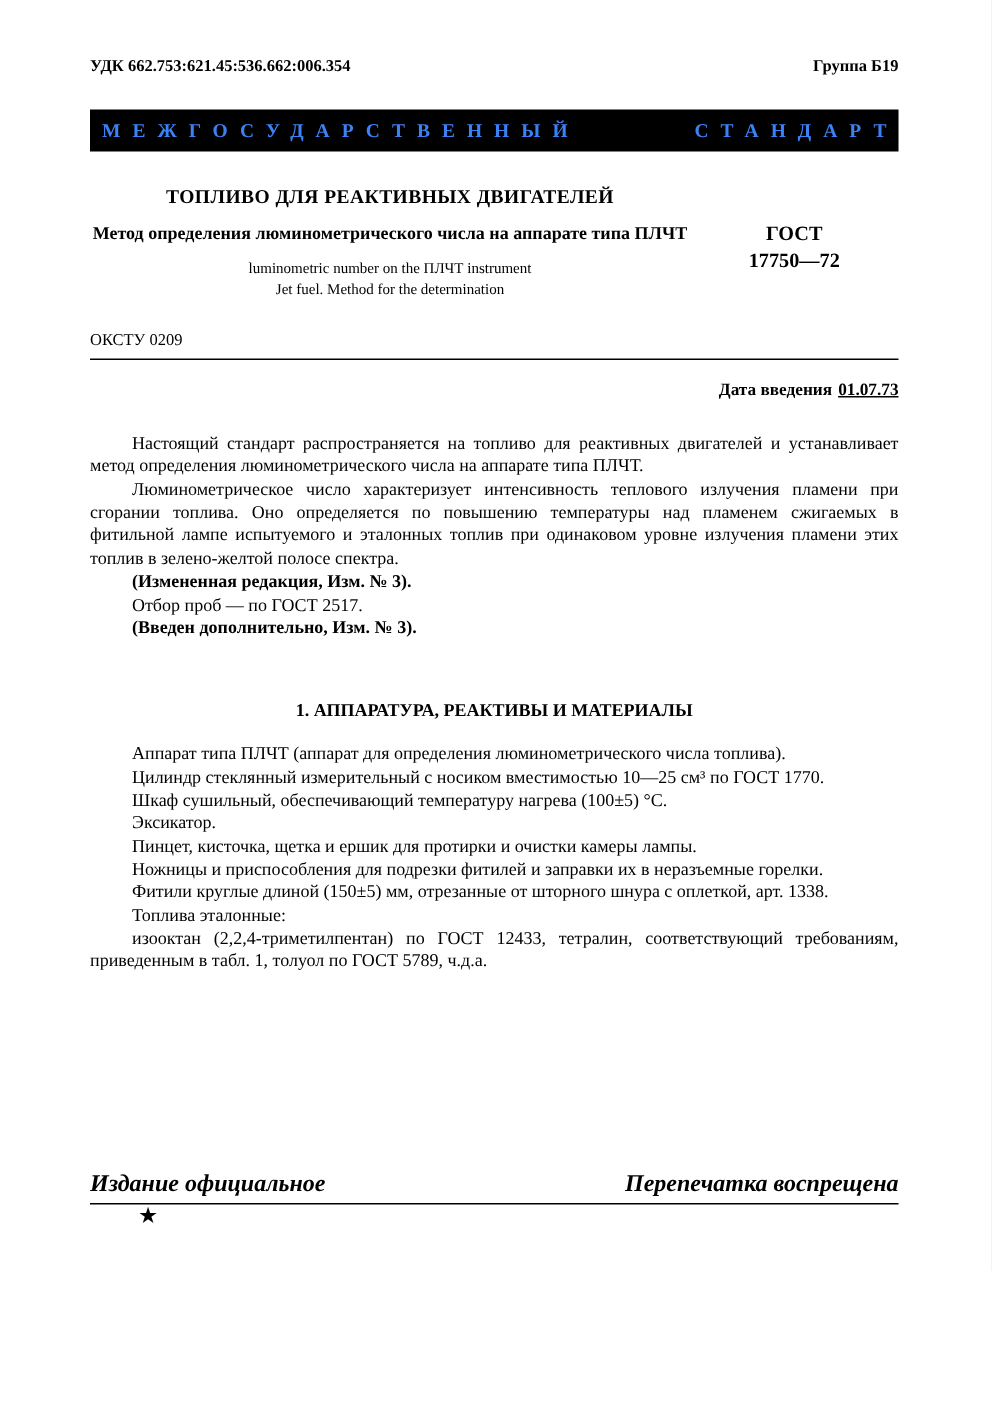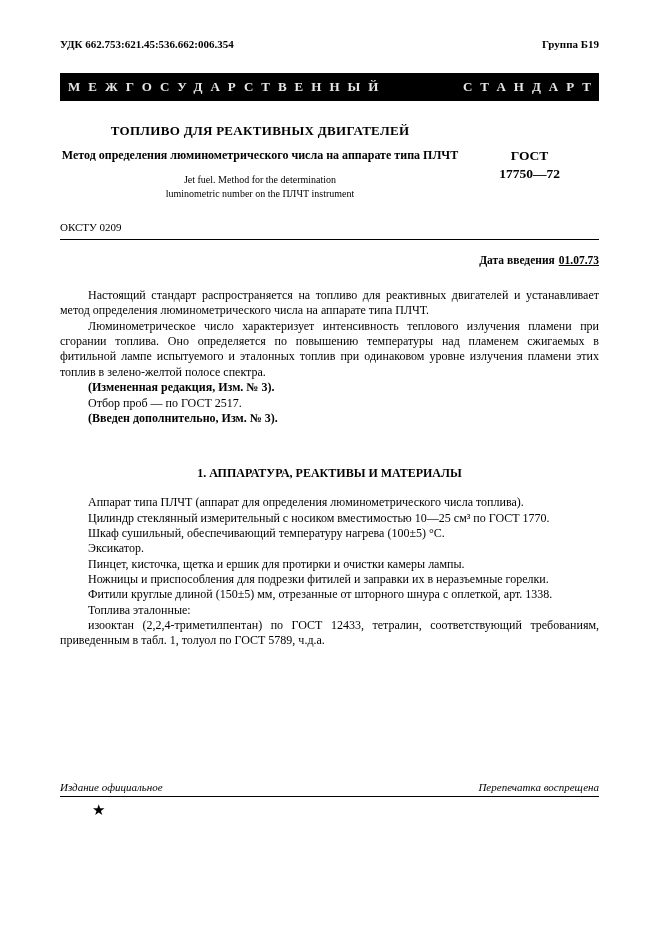--- a/index.html
+++ b/index.html
@@ -14,21 +14,21 @@
   }
   .inner { margin:0 62px 0 60px; padding-top:38px; }
 
   .topline {
     display:flex; justify-content:space-between;
     font-size:11px; font-weight:bold;
   }
 
   .banner {
     margin-top:23px;
-    background:#000; color:#e5e5e5;
+    background:#000; color:#3b82f6;
     font-size:13px; font-weight:bold;
     padding:6px 8px;
     display:flex; justify-content:space-between;
     white-space:nowrap;
   }
   .banner span { letter-spacing:8px; }
   .banner span:last-child { letter-spacing:8px; margin-right:-8px; }
 
   .title-area { display:flex; margin-top:22px; }
   .title-left { width:400px; }
@@ -56,21 +56,21 @@
 
   .sec-heading {
     margin:36px 0 12px 0;
     font-size:12px; font-weight:bold; text-align:center;
   }
   .sec-heading.sec1 { margin-top:40px; margin-bottom:14px; }
 
   .footer-row {
     position:absolute; left:60px; right:62px; top:781px;
     display:flex; justify-content:space-between;
-    font-size:11px; font-weight:normal; font-style:italic;
+    font-size:16px; font-weight:bold; font-style:italic;
     border-bottom:1.5px solid #000; padding-bottom:3px;
   }
   .star { position:absolute; left:92px; top:801px; font-size:15px; }
   .copyright {
     position:absolute; right:62px; top:822px;
     text-align:right; font-size:11.5px; line-height:1.4;
   }
 </style>
 </head>
 <body>
@@ -86,22 +86,22 @@
     <div class="banner">
       <span>МЕЖГОСУДАРСТВЕННЫЙ</span>
       <span>СТАНДАРТ</span>
     </div>
 
     <div class="title-area">
       <div class="title-left">
         <div class="doc-title">ТОПЛИВО ДЛЯ РЕАКТИВНЫХ ДВИГАТЕЛЕЙ</div>
         <div class="doc-subtitle">Метод определения люминометрического числа на аппарате типа ПЛЧТ</div>
         <div class="doc-english">
+          <div>luminometric number on the ПЛЧТ instrument</div>
           <div>Jet fuel. Method for the determination</div>
-          <div>luminometric number on the ПЛЧТ instrument</div>
         </div>
       </div>
       <div class="gost-block">
         <div>ГОСТ</div>
         <div>17750—72</div>
       </div>
     </div>
 
     <div class="okstu">ОКСТУ 0209</div>
     <hr class="rule">

